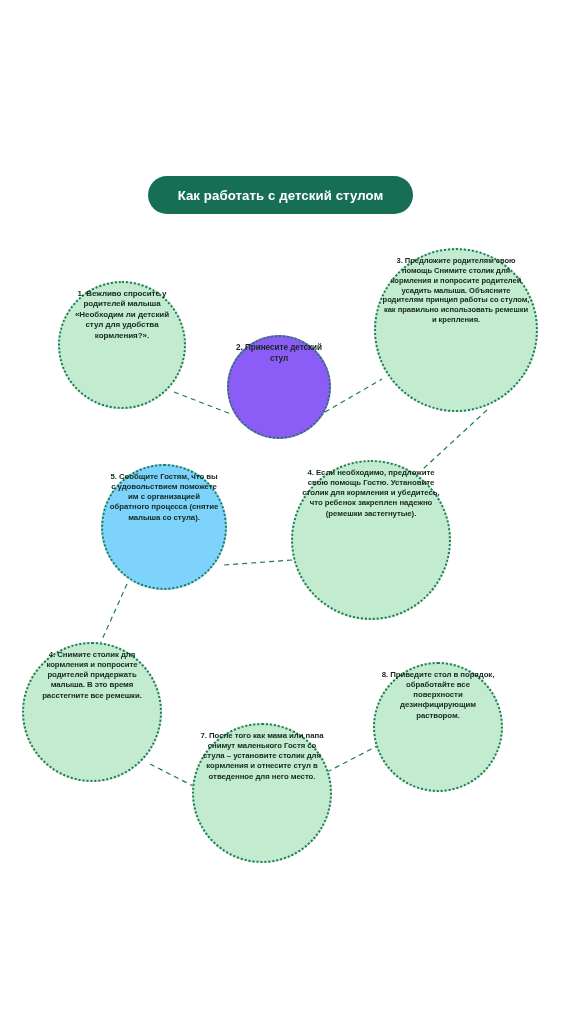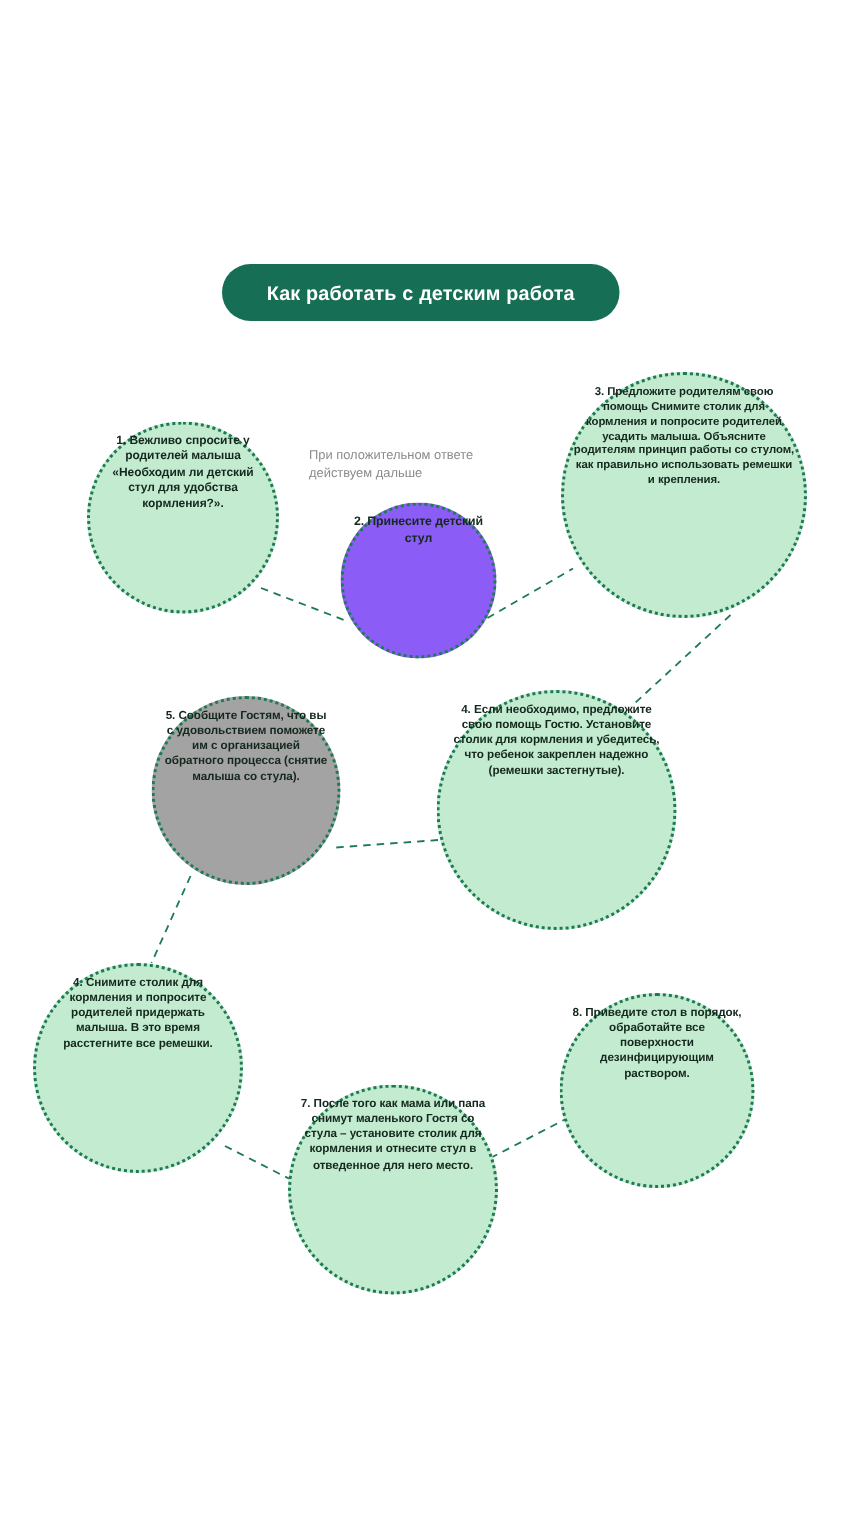--- a/index.html
+++ b/index.html
@@ -52,48 +52,47 @@
     font-size:8.6px;line-height:1.42;color:#8b8b8b;
     white-space:pre-line;text-align:left;
   }
 </style>
 </head>
 <body>
 
 <div id="stage">
 
 
-  <button id="cta">Как работать с детским работа</button>
+  <button id="cta">Как работать с детский стулом</button>
 
   <svg id="links" viewBox="0 0 574 1024" preserveAspectRatio="none">
       <path d="M 174 392 L 231 414" fill="none" stroke="#1d7a52" stroke-width="1.2" stroke-dasharray="5 4"></path>
       <path d="M 325 412 L 382 379" fill="none" stroke="#1d7a52" stroke-width="1.2" stroke-dasharray="5 4"></path>
       <path d="M 487 410 L 423 469" fill="none" stroke="#1d7a52" stroke-width="1.2" stroke-dasharray="5 4"></path>
       <path d="M 292 560 L 224 565" fill="none" stroke="#1d7a52" stroke-width="1.2" stroke-dasharray="5 4"></path>
       <path d="M 127 584 L 101 642" fill="none" stroke="#1d7a52" stroke-width="1.2" stroke-dasharray="5 4"></path>
       <path d="M 150 764 L 201 790" fill="none" stroke="#1d7a52" stroke-width="1.2" stroke-dasharray="5 4"></path>
       <path d="M 327 772 L 381 744" fill="none" stroke="#1d7a52" stroke-width="1.2" stroke-dasharray="5 4"></path>
     </svg>
 
-  <div id="note">При положительном ответе действуем дальше</div>
 
   <div id="nodes">
       <div class="node" style="left: 58px; top: 281px; width: 128px; height: 128px; background: rgb(195, 235, 208); border-color: rgb(29, 122, 82);">
         <div class="txt" style="font-size: 8px;">1. Вежливо спросите у родителей малыша «Необходим ли детский стул для удобства кормления?».</div>
       </div>
       <div class="node" style="left: 227px; top: 335px; width: 104px; height: 104px; background: #8b5cf6; border-color: rgb(29, 122, 82);">
         <div class="txt" style="font-size: 8.2px;">2. Принесите детский стул</div>
       </div>
       <div class="node" style="left: 374px; top: 248px; width: 164px; height: 164px; background: rgb(195, 235, 208); border-color: rgb(29, 122, 82);">
         <div class="txt" style="font-size: 7.6px;">3. Предложите родителям свою помощь Снимите столик для кормления и попросите родителей усадить малыша. Объясните родителям принцип работы со стулом, как правильно использовать ремешки и крепления.</div>
       </div>
       <div class="node" style="left: 291px; top: 460px; width: 160px; height: 160px; background: rgb(195, 235, 208); border-color: rgb(29, 122, 82);">
         <div class="txt" style="font-size: 7.8px;">4. Если необходимо, предложите свою помощь Гостю. Установите столик для кормления и убедитесь, что ребенок закреплен надежно (ремешки застегнутые).</div>
       </div>
-      <div class="node" style="left: 101px; top: 464px; width: 126px; height: 126px; background: #a3a3a3; border-color: rgb(29, 122, 82);">
+      <div class="node" style="left: 101px; top: 464px; width: 126px; height: 126px; background: #7dd3fc; border-color: rgb(29, 122, 82);">
         <div class="txt" style="font-size: 7.8px;">5. Сообщите Гостям, что вы с удовольствием поможете им с организацией обратного процесса (снятие малыша со стула).</div>
       </div>
       <div class="node" style="left: 22px; top: 642px; width: 140px; height: 140px; background: rgb(195, 235, 208); border-color: rgb(29, 122, 82);">
         <div class="txt" style="font-size: 7.8px;">4. Снимите столик для кормления и попросите родителей придержать малыша. В это время расстегните все ремешки.</div>
       </div>
       <div class="node" style="left: 192px; top: 723px; width: 140px; height: 140px; background: rgb(195, 235, 208); border-color: rgb(29, 122, 82);">
         <div class="txt" style="font-size: 7.8px;">7. После того как мама или папа снимут маленького Гостя со стула – установите столик для кормления и отнесите стул в отведенное для него место.</div>
       </div>
       <div class="node" style="left: 373px; top: 662px; width: 130px; height: 130px; background: rgb(195, 235, 208); border-color: rgb(29, 122, 82);">
         <div class="txt" style="font-size: 7.8px;">8. Приведите стол в порядок, обработайте все поверхности дезинфицирующим раствором.</div>

